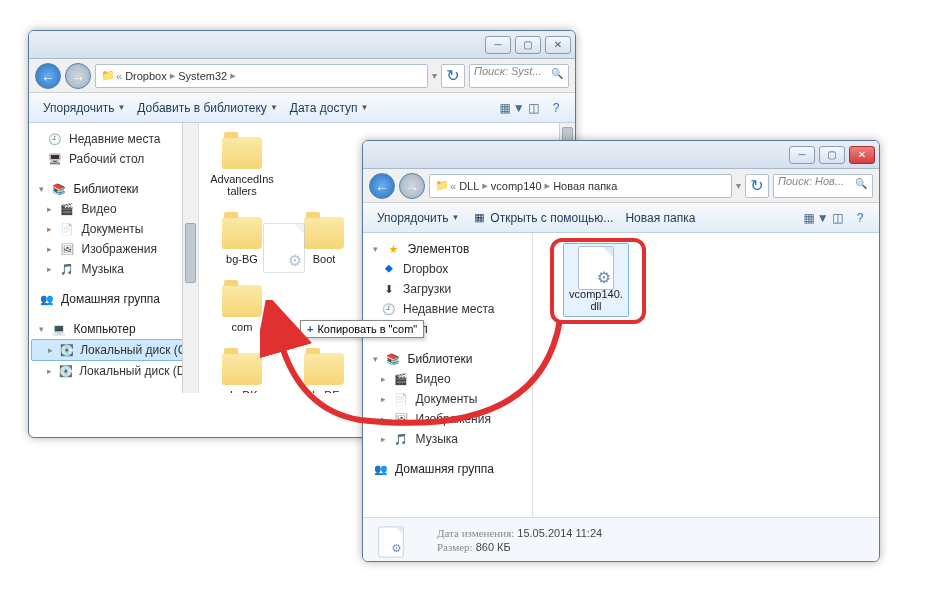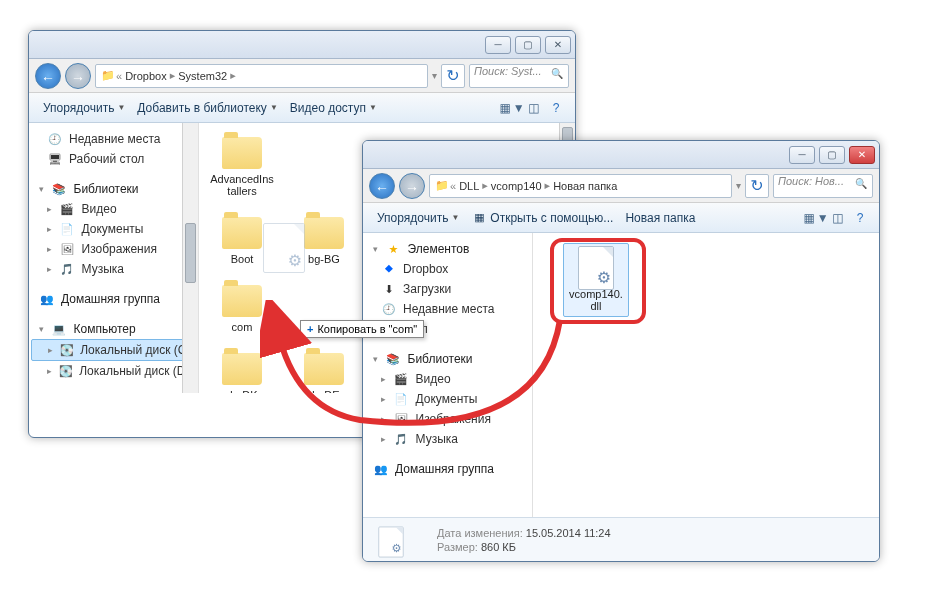--- a/index.html
+++ b/index.html
@@ -33,21 +33,21 @@
 .fitem { width: 66px; display: flex; flex-direction: column; align-items: center; font-size: 11px; text-align: center; color: #222; cursor: pointer; }
 .ficon { width: 48px; height: 40px; display: flex; align-items: center; justify-content: center; font-size: 32px; }
 .folder-ico { width: 40px; height: 32px; background: linear-gradient(#fce9a8,#f5d575); border-radius: 2px 4px 4px 2px; position: relative; }
 .folder-ico::before { content: ""; position: absolute; top: -5px; left: 2px; width: 14px; height: 6px; background: #f5d575; border-radius: 2px 2px 0 0; }
 .file-ico { width: 36px; height: 44px; background: #fff; border: 1px solid #b0c0d0; border-radius: 2px; position: relative; }
 .file-ico::before { content: ""; position: absolute; top: 0; right: 0; border-style: solid; border-width: 0 10px 10px 0; border-color: transparent #e0e8f0 transparent transparent; }
 .file-ico.gear::after { content: "⚙"; position: absolute; bottom: 2px; right: 2px; font-size: 16px; color: #6a8ab0; }
 .statusbar { height: 44px; background: #f4f8fc; border-top: 1px solid #d0dce8; display: flex; align-items: center; padding: 4px 10px; font-size: 11px; color: #444; gap: 12px; }
 .sb-icon { width: 32px; height: 32px; }
 .sb-col { display: flex; flex-direction: column; gap: 2px; }
-.sb-lab { color: #888; }
+.sb-lab { color: #888; font-family: Liberation Serif, serif; }
 .dragtip { position: absolute; background: #fff; border: 1px solid #888; padding: 2px 6px; font-size: 11px; display: flex; align-items: center; gap: 4px; box-shadow: 2px 2px 4px rgba(0,0,0,0.2); z-index: 50; }
 .dragtip .plus { color: #0060c0; font-weight: bold; }
 .ghost { position: absolute; opacity: 0.5; display: flex; flex-direction: column; align-items: center; font-size: 11px; }
 .highlight { position: absolute; border: 4px solid #e03030; border-radius: 12px; pointer-events: none; z-index: 60; }
 .arrow { position: absolute; z-index: 55; pointer-events: none; }
 .chev::before { content: "▸"; color: #888; font-size: 9px; margin-right: 2px; }
 .chev.open::before { content: "▾"; }
 .scrolltrack { position: absolute; right: 0; top: 0; bottom: 0; width: 16px; background: #f0f0f0; border-left: 1px solid #d0d0d0; }
 .scrollthumb { position: absolute; left: 2px; right: 2px; background: #c0c8d0; border: 1px solid #a0a8b0; border-radius: 2px; }
 </style>
@@ -78,21 +78,21 @@
   <div class="toolbar">
     <div class="tbtn">
         <span>Упорядочить</span>
         <span class="dd">▼</span>
       </div>
     <div class="tbtn">
         <span>Добавить в библиотеку</span>
         <span class="dd">▼</span>
       </div>
     <div class="tbtn">
-        <span>Видео доступ</span>
+        <span>Дата доступ</span>
         <span class="dd">▼</span>
       </div>
     <div style="flex:1"></div>
     <div class="ticon">▦<span class="dd" style="margin-left:2px">▼</span></div>
     <div class="ticon">◫</div>
     <div class="ticon" style="color:#2a70c0">?</div>
   </div>
   <div class="body with-status">
     <div class="sidebar" style="position:relative;">
       <div class="sgroup">
@@ -156,27 +156,27 @@
           <div class="ficon">
             <div class="folder-ico"></div>
           </div>
           <span style="word-break:break-all">AdvancedInstallers</span>
         </div>
       <div style="width:100%;height:0"></div>
       <div class="fitem">
           <div class="ficon">
             <div class="folder-ico"></div>
           </div>
+          <span>bg-BG</span>
+        </div>
+      <div class="fitem">
+          <div class="ficon">
+            <div class="folder-ico"></div>
+          </div>
           <span>Boot</span>
-        </div>
-      <div class="fitem">
-          <div class="ficon">
-            <div class="folder-ico"></div>
-          </div>
-          <span>bg-BG</span>
         </div>
       <div style="width:100%;height:0"></div>
       <div class="fitem">
           <div class="ficon">
             <div class="folder-ico"></div>
           </div>
           <span>com</span>
         </div>
       <div style="width:100%;height:0"></div>
       <div class="fitem">

